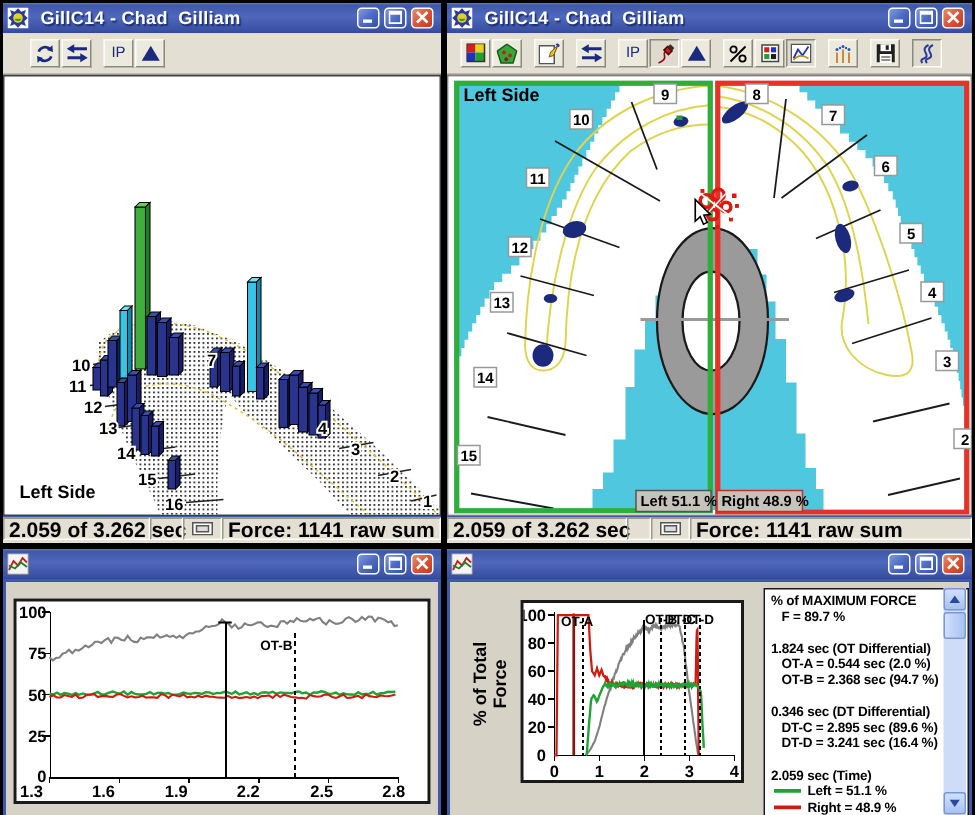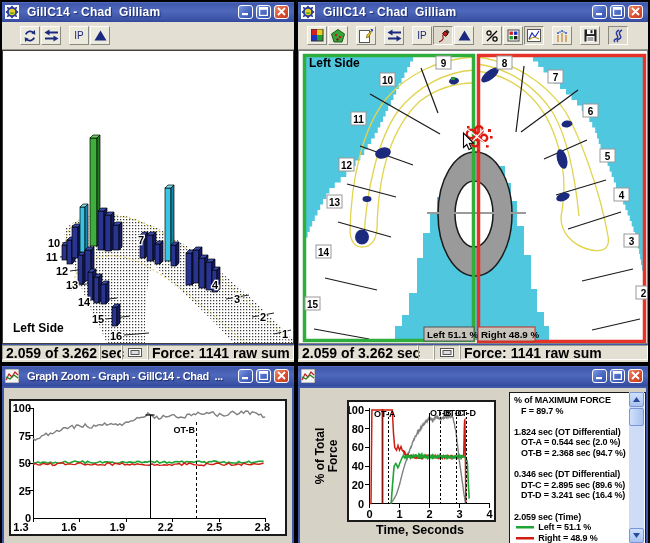--- a/index.html
+++ b/index.html
@@ -480,21 +480,20 @@
     </div>
 </div>
 
 <div class="win" style="left:0;top:364px;width:296px;height:186px">
 <div class="tb">
       <div class="ticon"><svg width="14" height="14">
           <rect width="14" height="14" fill="#f4f4f4" stroke="#888"></rect>
           <path d="M1,11 L4,5 7,8 10,3 13,6" stroke="#c02020" stroke-width="1.2" fill="none"></path>
           <path d="M1,8 L5,10 9,6 13,9" stroke="#208020" stroke-width="1.2" fill="none"></path>
         </svg></div>
-      <div class="ttl t3">Graph Zoom - Graph - GillC14 - Chad&nbsp; ...</div>
 <div class="tbtns">
         <div class="tbn bmin">
           <svg width="8" height="9">
             <rect x="0" y="6" width="6" height="2.2" fill="#fff"></rect>
           </svg>
         </div>
         <div class="tbn bmax">
           <svg width="9" height="9">
             <rect x="0.6" y="0.6" width="7.8" height="7.8" fill="none" stroke="#fff" stroke-width="1.2"></rect>
             <rect x="0.6" y="0.6" width="7.8" height="2.2" fill="#fff"></rect>
@@ -628,21 +627,20 @@
 <line x1="429.5" y1="413" x2="429.5" y2="503.5" stroke="#000" stroke-width="1.2" shape-rendering="crispEdges"></line>
 <g font-size="9" font-weight="bold">
 <text x="374" y="417">OT-A</text>
             <text x="430" y="416">OT-B</text>
             <text x="443" y="416">DT-C</text>
             <text x="455" y="416">DT-D</text>
 </g>
 </g>
 </svg>
 </div>
-<div style="position:absolute;left:57px;top:157px;width:130px;text-align:center;font-size:12.5px;font-weight:bold">Time, Seconds</div>
 
 <div style="position:absolute;left:211px;top:26px;width:137px;height:158px;background:#fff;border:1px solid #1a1a1a;font-size:9px;font-weight:bold;overflow:hidden">
 <div style="padding:2px 0 0 4px;line-height:10.6px;white-space:pre;letter-spacing:-0.15px">% of MAXIMUM FORCE
    F = 89.7 %
 
 1.824 sec (OT Differential)
    OT-A = 0.544 sec (2.0 %)
    OT-B = 2.368 sec (94.7 %)
 
 0.346 sec (DT Differential)

